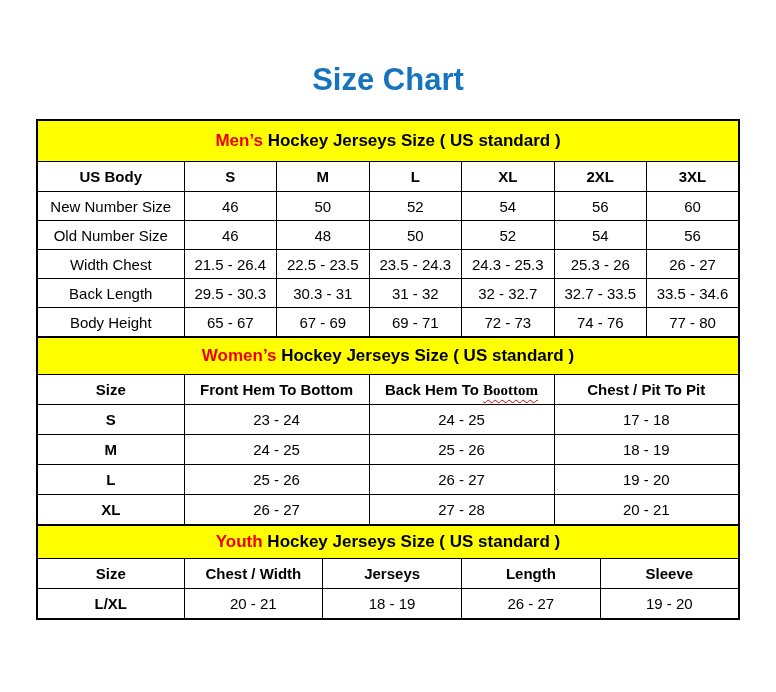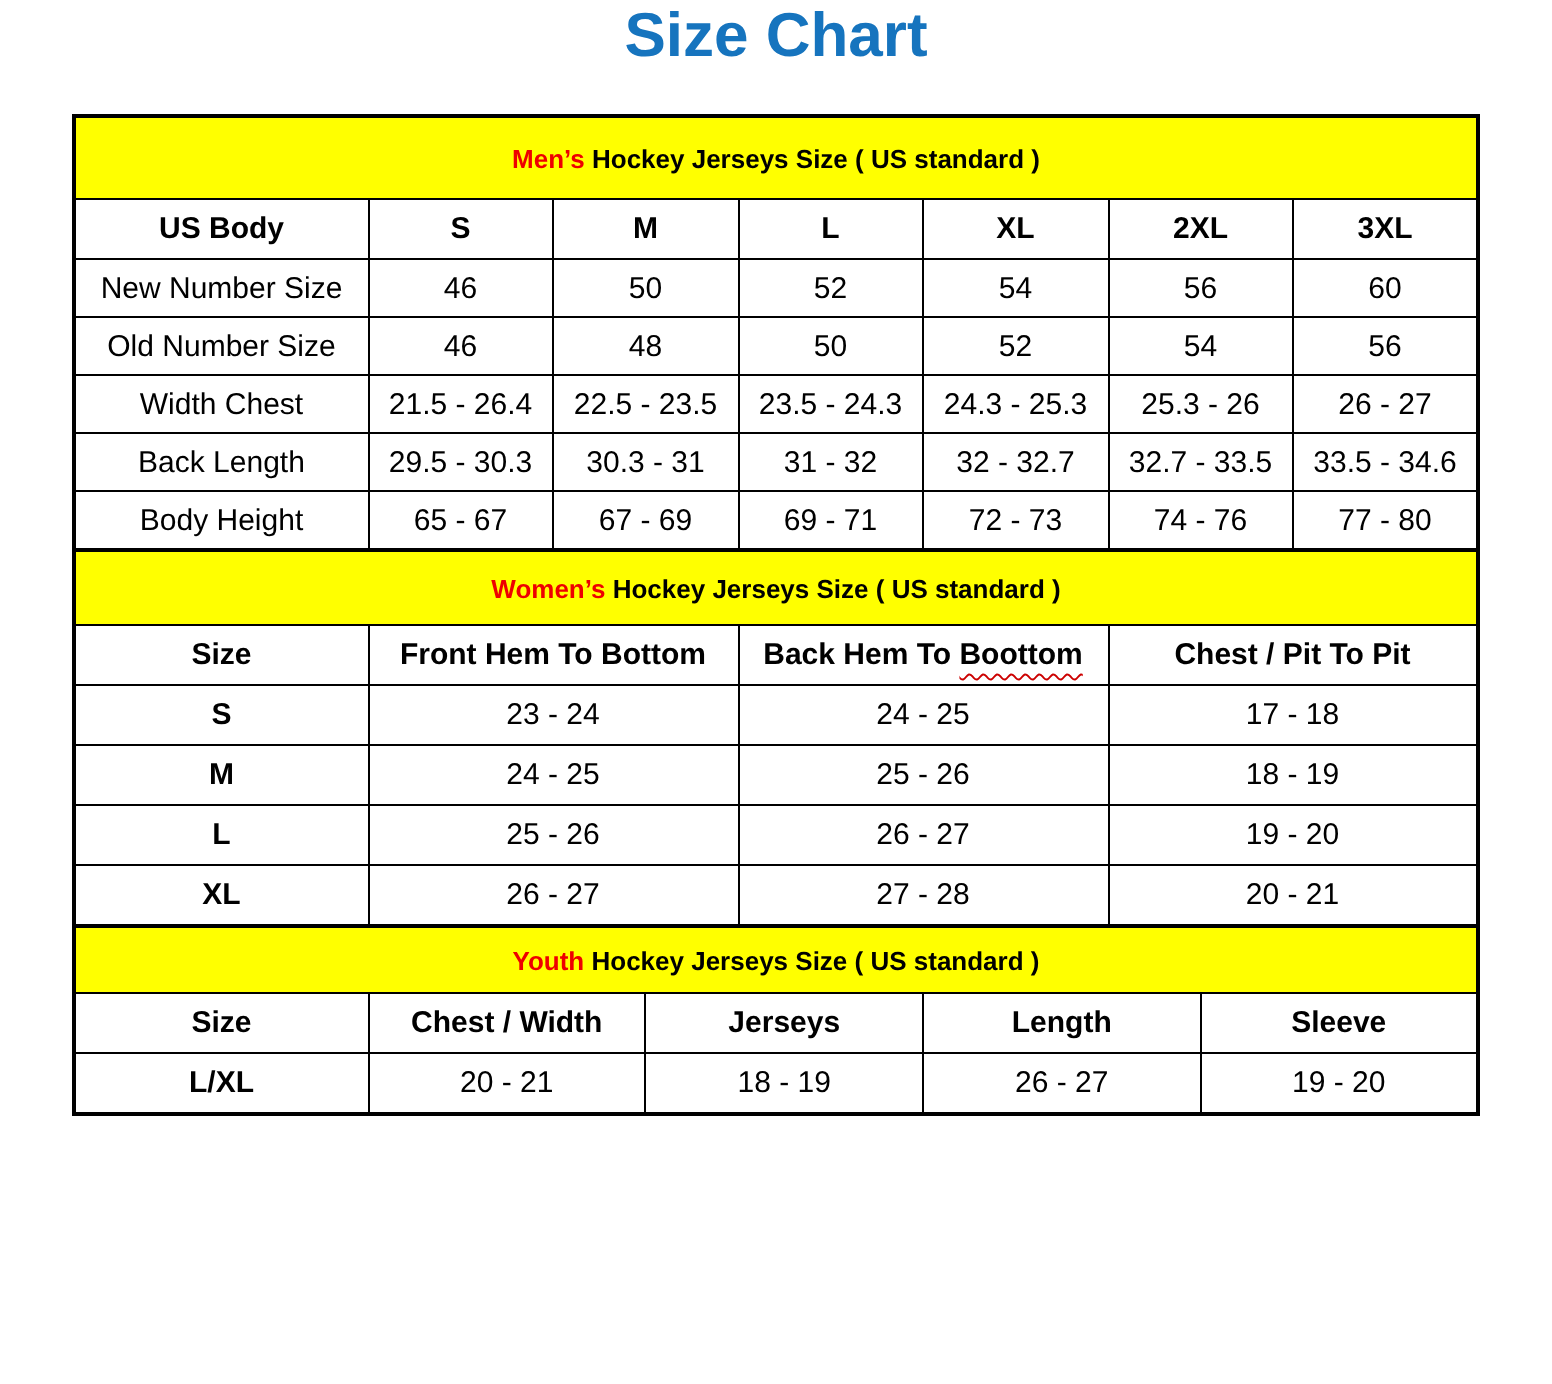--- a/index.html
+++ b/index.html
@@ -2,51 +2,52 @@
 <html><head>
 <meta charset="utf-8">
 <style>
   html,body{margin:0;padding:0;}
   body{
     width:776px;height:692px;background:#ffffff;color:#000;
     font-family:"Liberation Sans", sans-serif;
     overflow:hidden;
   }
   .title{
-    margin:0;text-align:center;
+    margin:0;padding-top:62px;text-align:center;
     font-size:31px;font-weight:bold;color:#1674be;
   }
   .tables-wrap{
     width:704px;margin:21px auto 0 auto;
   }
   table.section{
     border-collapse:collapse;table-layout:fixed;width:704px;
     border:2px solid #000;
   }
   table.section + table.section{margin-top:-2px;}
   td,th{
     border:1px solid #000;text-align:center;vertical-align:middle;
     padding:1px 2px;font-size:15px;overflow:hidden;white-space:nowrap;
   }
   tr.band td{
-    background:#ffff00;font-size:13px;font-weight:bold;height:38px;
+    background:#ffff00;font-size:17px;font-weight:bold;height:38px;
   }
   table.womens tr.band td{height:34px;margin-left:43px;}
   table.youth tr.band td{height:30px;}
   .red{color:#ee0000;}
   th{font-weight:bold;height:27px;}
   tr.data td{height:26px;}
   table.womens tr.data td, table.youth tr.data td{height:27px;}
   td.size-lbl{font-weight:bold;}
   .squiggle{
     text-decoration-line:underline;
     text-decoration-style:wavy;
     text-decoration-color:#cc0000;
     text-decoration-thickness:1px;
     text-underline-offset:4px;
+    font-family:Liberation Serif, serif;
   }
 </style>
 </head>
 <body>
 
 <h1 class="title">Size Chart</h1>
 
 <div class="tables-wrap">
 
   <table class="section mens">

